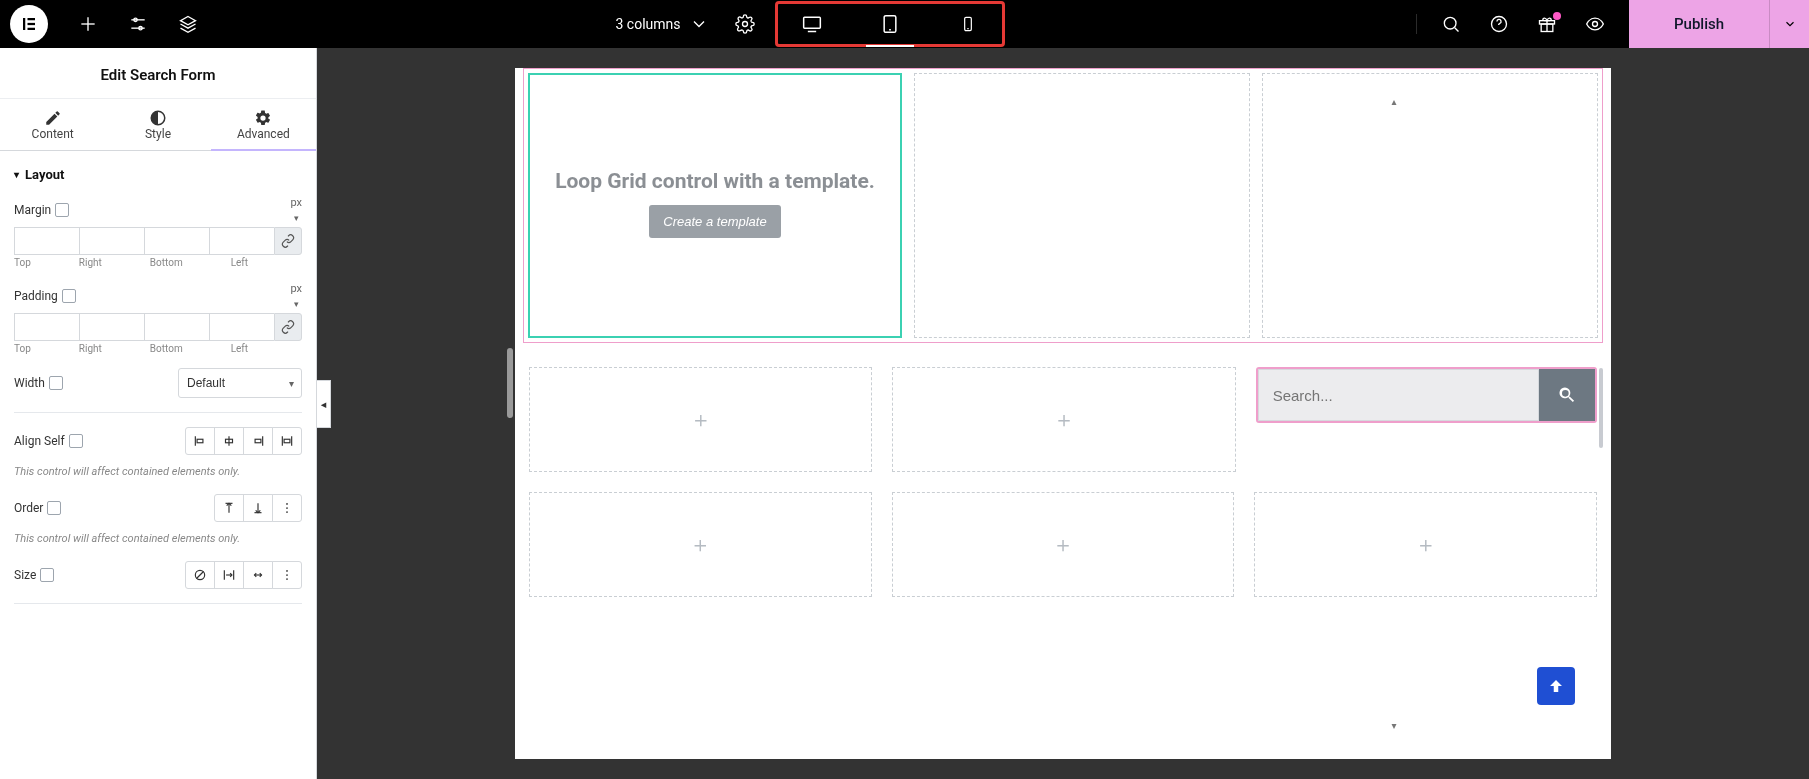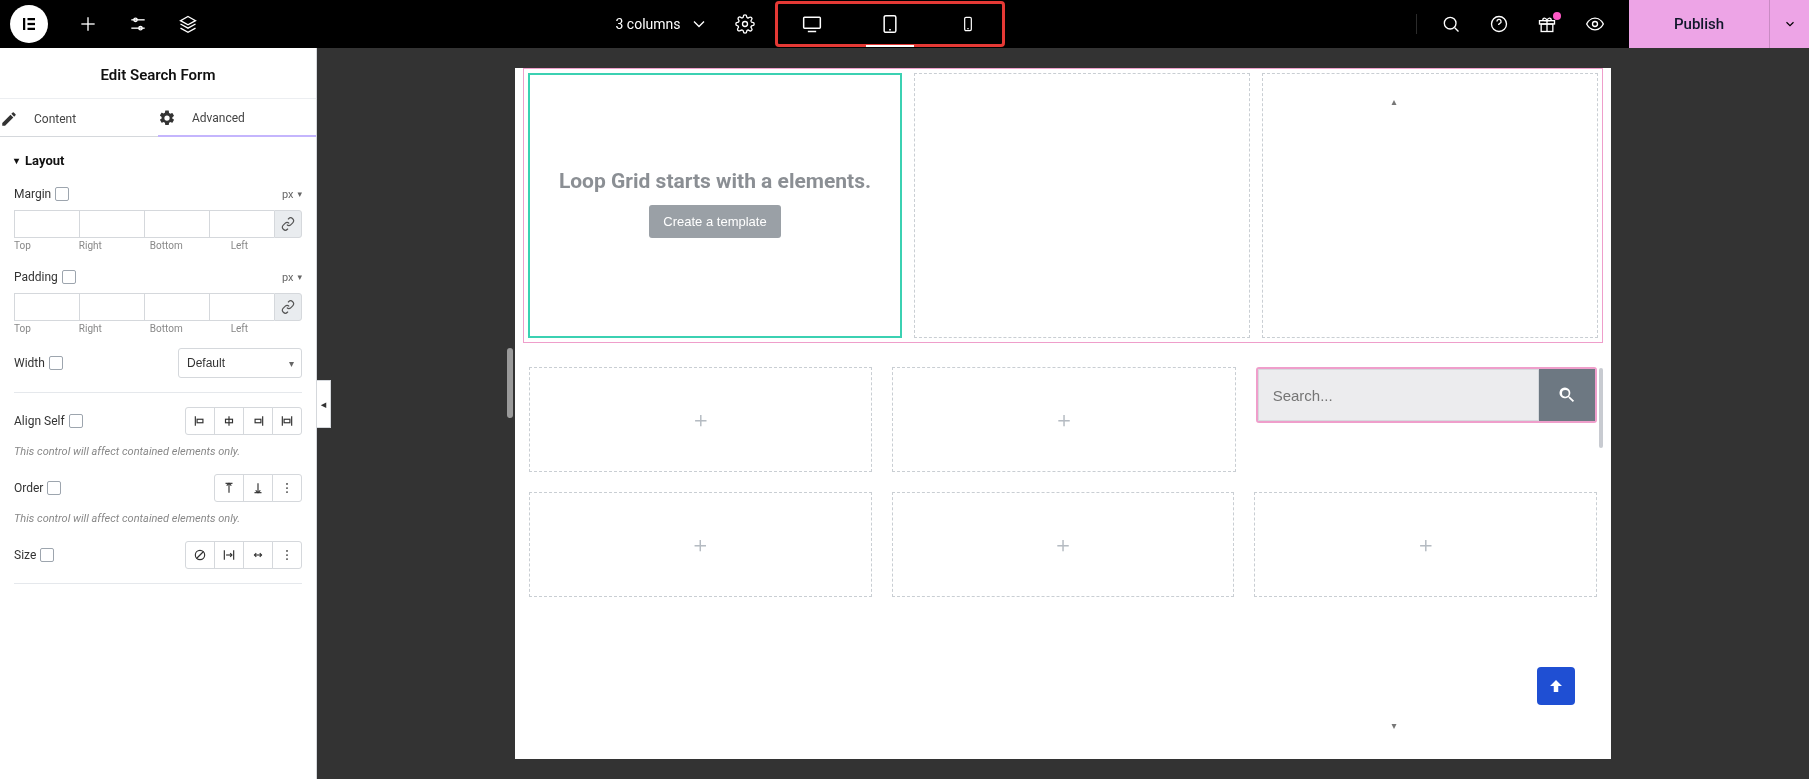--- a/index.html
+++ b/index.html
@@ -132,21 +132,21 @@
 .side-tabs{
   display:flex;
   border-bottom:1px solid #d5d8dc;
 }
 .side-tab{
   flex:1;
   text-align:center;
   padding:10px 0 8px;
   font-size:12px;
   color:#444;
-  display:flex;flex-direction:row;align-items:center;gap:16px;
+  display:flex;flex-direction:column;align-items:center;gap:0;
   cursor:pointer;
 }
 .side-tab.active{
   border-bottom:2px solid #c4b5fd;
   margin-bottom:-1px;
 }
 .side-tab svg{width:18px;height:18px;fill:#333;}
 .side-body{
   padding:16px 14px 30px;
   font-size:12px;
@@ -162,21 +162,21 @@
   display:flex;align-items:center;justify-content:space-between;
   margin-bottom:4px;
   min-height:24px;
   color:#333;
 }
 .ctrl-label{display:flex;align-items:center;gap:4px;}
 .viewport-chip{
   width:14px;height:14px;border:1.3px solid #9da5ae;border-radius:2px;display:inline-block;
 }
 .unit-sel{
-  display:flex;align-items:center;gap:4px;color:#666;font-size:11px;
+  display:flex;align-items:center;gap:4px;color:#666;font-size:11px;flex-direction:column;
 }
 .dim-inputs{
   display:flex;
   margin-top:4px;
   margin-bottom:2px;
 }
 .dim-inputs input{
   height:28px;border:1px solid #d5d8dc;border-right:none;width:25%;
   padding:0 6px;font-size:11px;
 }
@@ -268,21 +268,21 @@
 }
 .loop-title{
   font-size:21px;font-weight:700;color:#8b8f94;line-height:1.35;margin-bottom:10px;
 }
 .loop-desc{
   font-size:13px;color:#959a9f;line-height:1.5;margin-bottom:18px;
   max-width:230px;
 }
 .loop-btn{
   background:#9aa0a6;color:#fff;border:none;border-radius:3px;
-  padding:9px 14px;font-size:13px;
+  padding:9px 14px;font-size:13px;font-style:italic;
 }
 .grid3{
   display:flex;gap:20px;margin:24px 14px 0;
 }
 .gcell{
   flex:1;height:105px;border:1px dashed #c9ced3;display:flex;align-items:center;justify-content:center;
 }
 .plus{
   font-size:22px;color:#b5bbc2;font-weight:300;
 }
@@ -456,20 +456,26 @@
 <div class="main">
   <div class="sidebar">
     <div class="side-title">Edit Search Form</div>
 
     <div class="side-tabs">
       <div class="side-tab">
         <svg viewBox="0 0 24 24">
             <path d="M3 17.25V21h3.75l11-11-3.75-3.75-11 11zM20.7 7.05a1 1 0 0 0 0-1.41l-2.34-2.34a1 1 0 0 0-1.41 0l-1.83 1.83 3.75 3.75 1.83-1.83z"></path>
           </svg>
         <span>Content</span>
+      </div>
+      <div class="side-tab">
+        <svg viewBox="0 0 24 24">
+            <path d="M12 2a10 10 0 1 0 10 10A10 10 0 0 0 12 2zm0 18V4a8 8 0 0 1 0 16z"></path>
+          </svg>
+        <span>Style</span>
       </div>
       <div class="side-tab active">
         <svg viewBox="0 0 24 24">
             <path d="M19.14 12.94a7.07 7.07 0 0 0 .05-.94 7.07 7.07 0 0 0-.05-.94l2.03-1.58a.5.5 0 0 0 .12-.64l-1.92-3.32a.5.5 0 0 0-.6-.22l-2.39.96a7.22 7.22 0 0 0-1.62-.94l-.36-2.54A.5.5 0 0 0 13.9 2h-3.8a.5.5 0 0 0-.5.42l-.36 2.54a7.22 7.22 0 0 0-1.62.94l-2.39-.96a.5.5 0 0 0-.6.22L2.71 8.48a.5.5 0 0 0 .12.64l2.03 1.58a7.07 7.07 0 0 0-.05.94 7.07 7.07 0 0 0 .05.94l-2.03 1.58a.5.5 0 0 0-.12.64l1.92 3.32a.5.5 0 0 0 .6.22l2.39-.96c.5.38 1.05.7 1.62.94l.36 2.54a.5.5 0 0 0 .5.42h3.8a.5.5 0 0 0 .5-.42l.36-2.54a7.22 7.22 0 0 0 1.62-.94l2.39.96a.5.5 0 0 0 .6-.22l1.92-3.32a.5.5 0 0 0-.12-.64zM12 15.5A3.5 3.5 0 1 1 15.5 12 3.5 3.5 0 0 1 12 15.5z"></path>
           </svg>
         <span>Advanced</span>
       </div>
     </div>
 
     <div class="side-body">
@@ -666,21 +672,21 @@
 
     <div class="canvas-scroll">
       <div class="canvas-arrows">
         <span>▴</span>
           <span>▾</span>
       </div>
 
       <div class="sel-outer">
         <div class="loop-row">
           <div class="loop-cell first">
-            <div class="loop-title">Loop Grid starts with a elements.</div>
+            <div class="loop-title">Loop Grid control with a template.</div>
             <button class="loop-btn">Create a template</button>
           </div>
           <div class="loop-cell"></div>
           <div class="loop-cell"></div>
         </div>
       </div>
 
       <div class="grid3">
         <div class="gcell">
             <span class="plus">＋</span>

